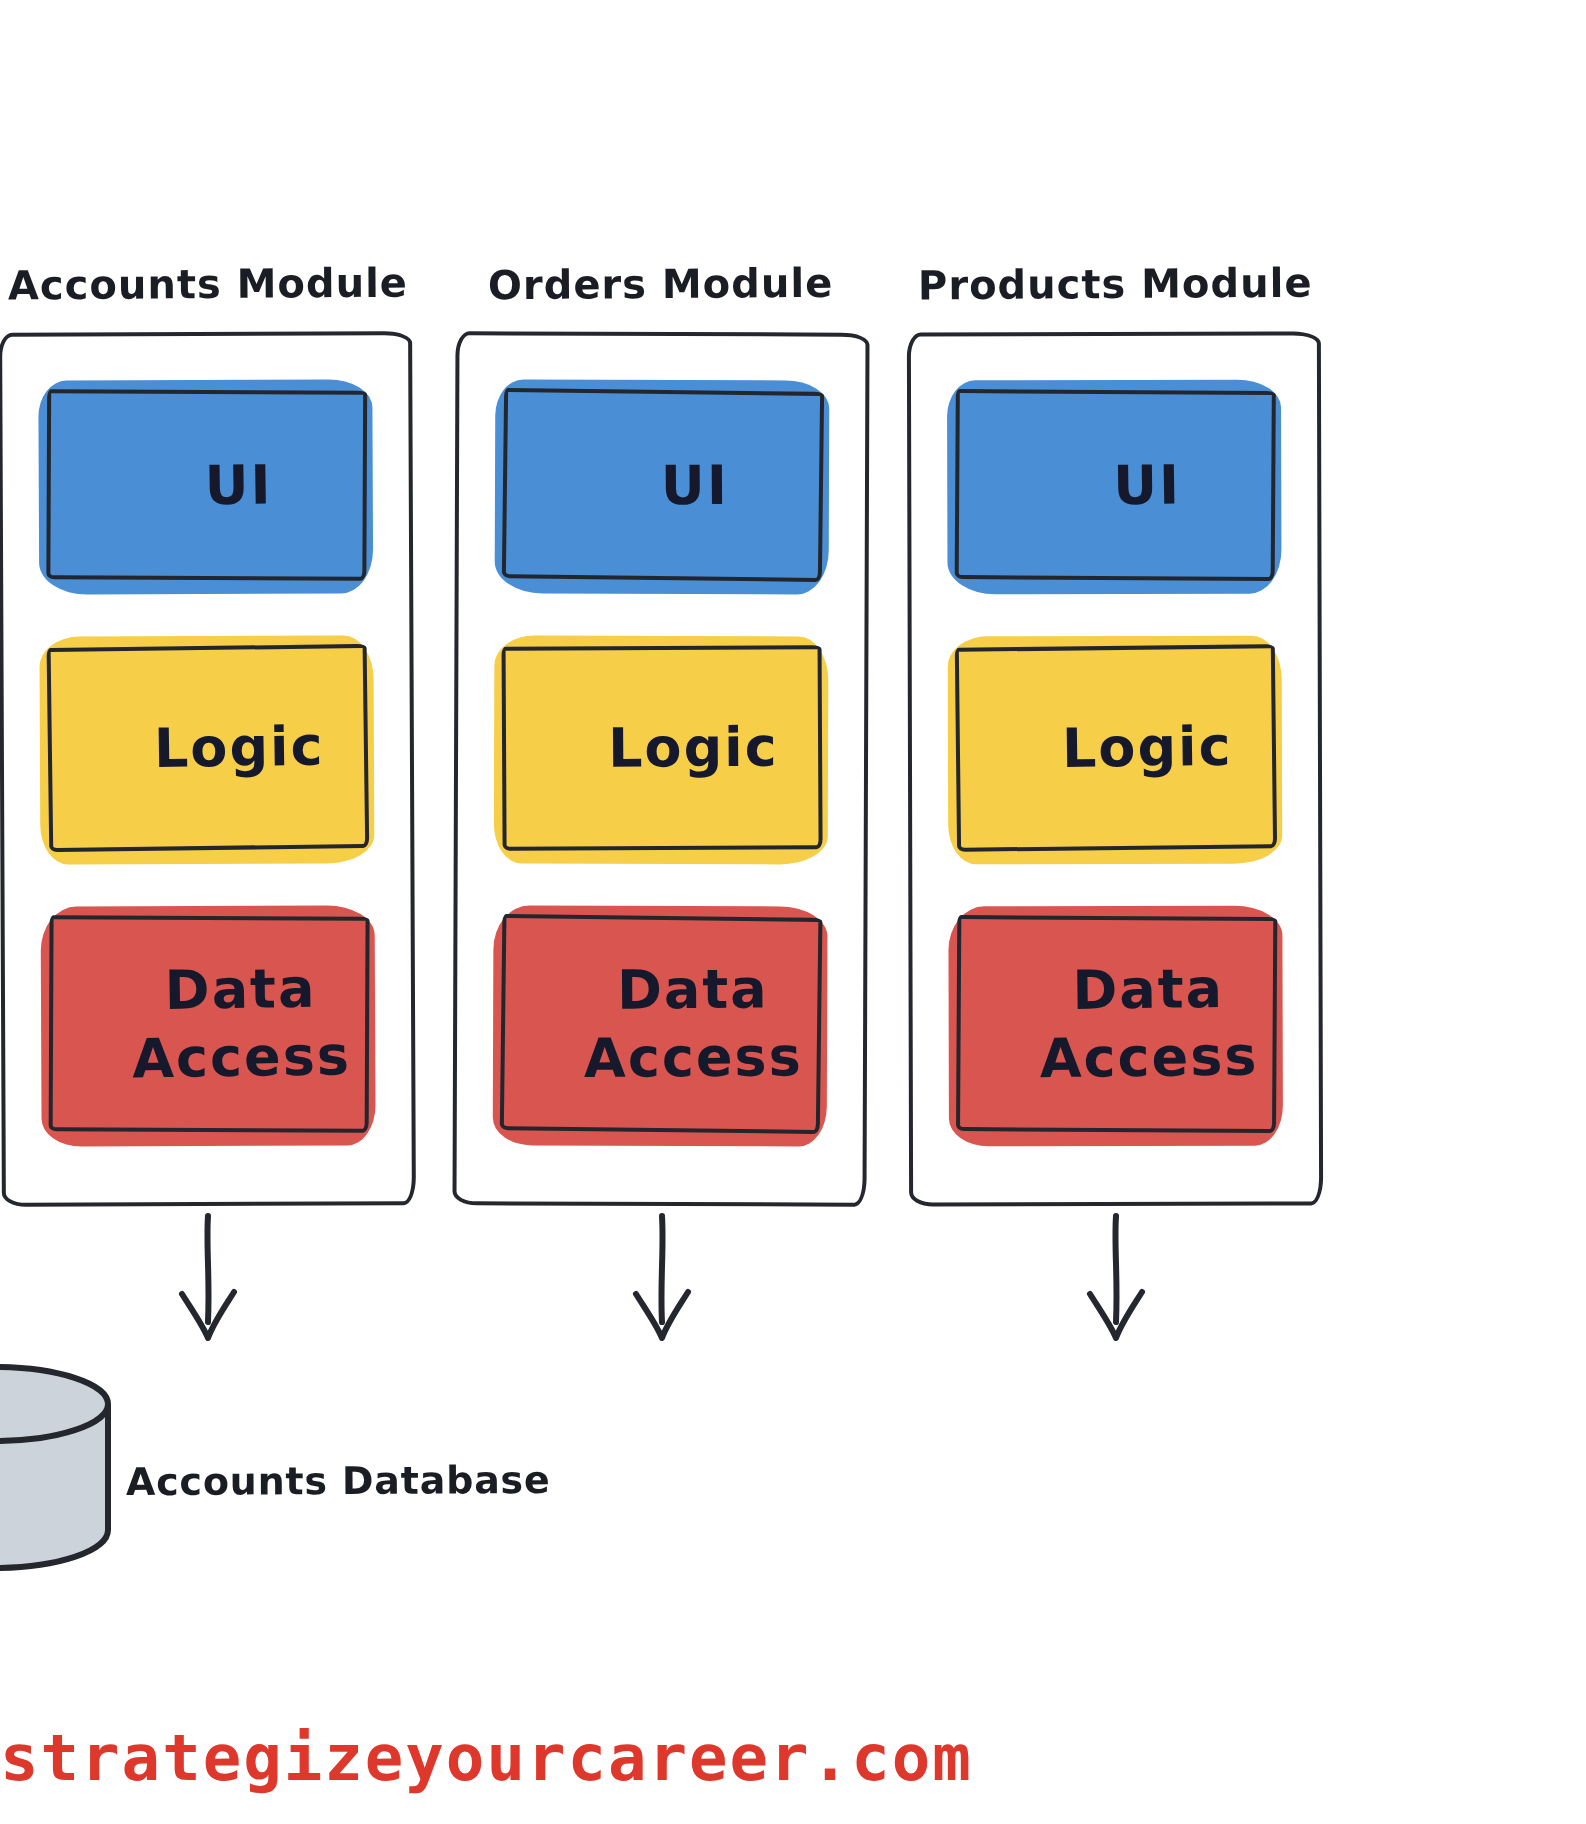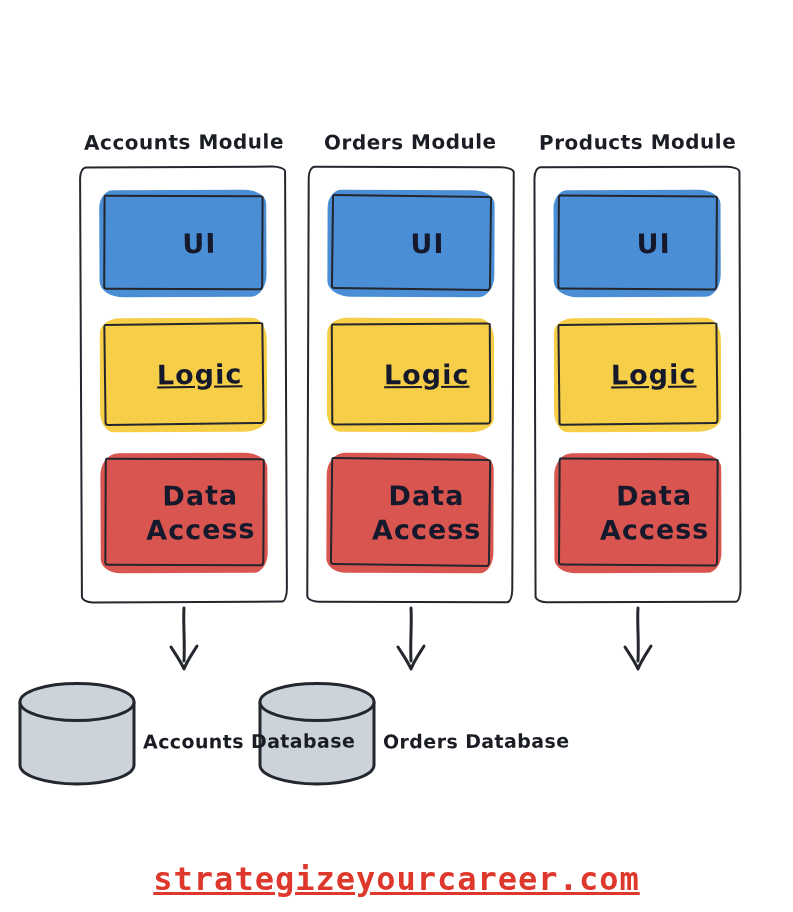--- a/index.html
+++ b/index.html
@@ -14,21 +14,21 @@
   }
   *{margin:0;padding:0;box-sizing:border-box;}
   html,body{background:#eee;}
   .stage{
     width:793px;height:912px;background:var(--background);
     margin:0 auto;position:relative;overflow:hidden;
     font-family:"DejaVu Sans",sans-serif;color:var(--box-text);
   }
   .modules{
     position:absolute;top:130px;left:0;width:741px;
-    display:flex;justify-content:flex-end;gap:20px;
+    display:flex;justify-content:flex-start;gap:20px;
   }
   .module{width:207px;display:flex;flex-direction:column;align-items:center;}
   .module-title{
     font-size:20px;font-weight:bold;letter-spacing:.5px;
     color:#1b1d24;margin-bottom:12px;transform:rotate(-0.4deg);
   }
   .container-box{
     width:100%;height:437px;
     border:2.5px solid var(--outline);
     border-radius:7px 14px 6px 12px / 12px 6px 14px 7px;
@@ -39,21 +39,21 @@
   .module:nth-child(1) .container-box{transform:rotate(-0.25deg);}
   .module:nth-child(2) .container-box{transform:rotate(0.2deg);}
   .module:nth-child(3) .container-box{transform:rotate(-0.15deg);}
   .layer{
     position:relative;width:100%;
     display:flex;align-items:center;justify-content:center;padding-left:33px;
   }
   .layer-ui{height:107px;background:var(--ui-fill);
     border-radius:14px 22px 16px 24px / 18px 14px 22px 16px;}
   .layer-logic{height:114px;background:var(--logic-fill);
-    border-radius:20px 15px 24px 14px / 15px 22px 14px 20px;text-decoration:underline;}
+    border-radius:20px 15px 24px 14px / 15px 22px 14px 20px;}
   .layer-data{height:120px;background:var(--data-access-fill);
     border-radius:18px 24px 14px 20px / 22px 15px 20px 14px;}
   .layer::after{
     content:'';position:absolute;inset:5px 3px 7px 4px;
     border:2.5px solid #23262d;border-radius:2px 5px 3px 4px / 4px 2px 5px 3px;
     pointer-events:none;
   }
   .layer:nth-child(odd)::after{transform:rotate(0.5deg);}
   .layer:nth-child(even)::after{transform:rotate(-0.5deg);}
   .layer-label{
@@ -62,23 +62,23 @@
     transform:rotate(-0.6deg);max-width:130px;
   }
   .arrow-wrap{height:76px;display:flex;align-items:center;justify-content:center;}
   .arrow-wrap svg{display:block;}
   .db-wrap{display:flex;flex-direction:row;align-items:center;}
   .db-label{
     font-size:19px;font-weight:bold;letter-spacing:.4px;
     color:#1b1d24;margin-top:12px;transform:rotate(-0.3deg);white-space:nowrap;
   }
   .footer{
-    position:absolute;left:0;bottom:14px;width:793px;text-align:center;
+    position:absolute;left:0;bottom:14px;width:793px;text-align:left;
     font-family:"DejaVu Sans Mono",monospace;font-weight:bold;
-    font-size:32px;letter-spacing:1px;color:var(--footer-red);text-decoration:underline;
+    font-size:32px;letter-spacing:1px;color:var(--footer-red);
   }
 </style>
 </head>
 <body>
 
 <div class="stage">
 
   <div class="modules">
 
     <div class="module">
@@ -121,27 +121,20 @@
         <div class="layer layer-data">
           <span class="layer-label">Data Access</span>
         </div>
       </div>
       <div class="arrow-wrap">
         <svg width="42" height="72" viewBox="0 0 42 72">
           <path d="M21 3 C22 20 20 36 21 56" fill="none" stroke="#24272e" stroke-width="3" stroke-linecap="round"></path>
           <path d="M8 42 C13 50 18 57 21 64 C24 56 29 49 34 41" fill="none" stroke="#24272e" stroke-width="3" stroke-linecap="round" stroke-linejoin="round"></path>
         </svg>
       </div>
-      <div class="db-wrap">
-        <svg width="132" height="112" viewBox="0 0 132 112">
-          <path d="M9 23 L9 86 A57 19 0 0 0 123 86 L123 23" fill="#ccd3da" stroke="#24272e" stroke-width="3" stroke-linejoin="round"></path>
-          <ellipse cx="66" cy="23" rx="57" ry="18.5" fill="#ccd3da" stroke="#24272e" stroke-width="3"></ellipse>
-        </svg>
-        <div class="db-label">Orders Database</div>
-      </div>
     </div>
 
     <div class="module">
       <div class="module-title">Products Module</div>
       <div class="container-box">
         <div class="layer layer-ui">
           <span class="layer-label">UI</span>
         </div>
         <div class="layer layer-logic">
           <span class="layer-label">Logic</span>

